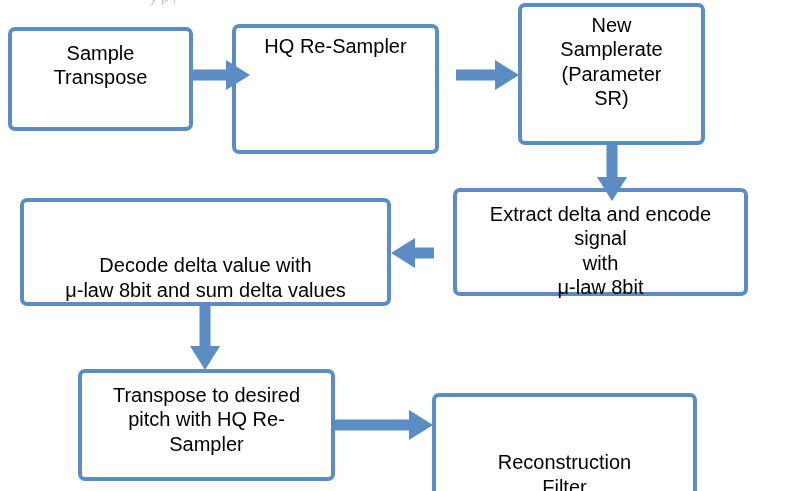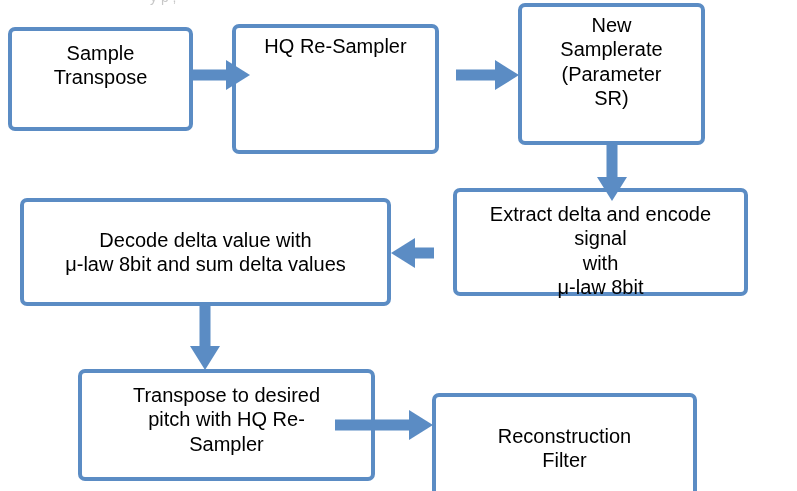--- a/index.html
+++ b/index.html
@@ -31,21 +31,21 @@
   .node .node-label {
     display: block;
     width: 100%;
     padding: 0 6px;
     box-sizing: border-box;
     white-space: pre-line;
   }
   
   .align-top    { align-items: flex-start; padding-top: 10px; }
   .align-top2   { align-items: flex-start; padding-top: 6px; }
-  .align-upper  { align-items: center; }
+  .align-upper  { align-items: flex-end; }
 
   
   .arrow {
     position: absolute;
   }
   .arrow .shaft {
     position: absolute;
     background: #5b8cc4;
   }
   .arrow .head {
@@ -123,21 +123,21 @@
     <span class="node-label">Decode delta value with
 μ-law 8bit and sum delta values</span>
   </div>
 
   <div class="node align-top" style="left:433px; top:188px; width:295px; height:108px;margin-left:20px;">
     <span class="node-label">Extract delta and encode signal
 with
 μ-law 8bit</span>
   </div>
 
-  <div class="node align-top" style="left:78px; top:369px; width:297px; height:112px;">
+  <div class="node align-top" style="left:78px; top:369px; width:257px; height:112px;">
     <span class="node-label">Transpose to desired
 pitch with HQ Re-
 Sampler</span>
   </div>
 
   <div class="node align-upper" style="left:432px; top:369px; width:265px; height:110px;margin-top:24px;">
     <span class="node-label">Reconstruction
 Filter</span>
   </div>
 

